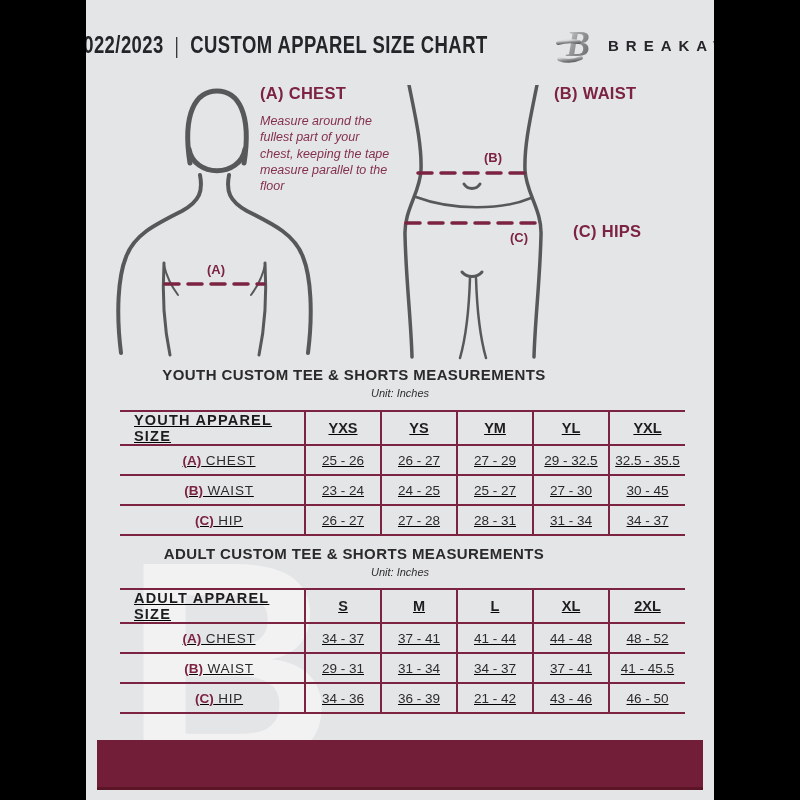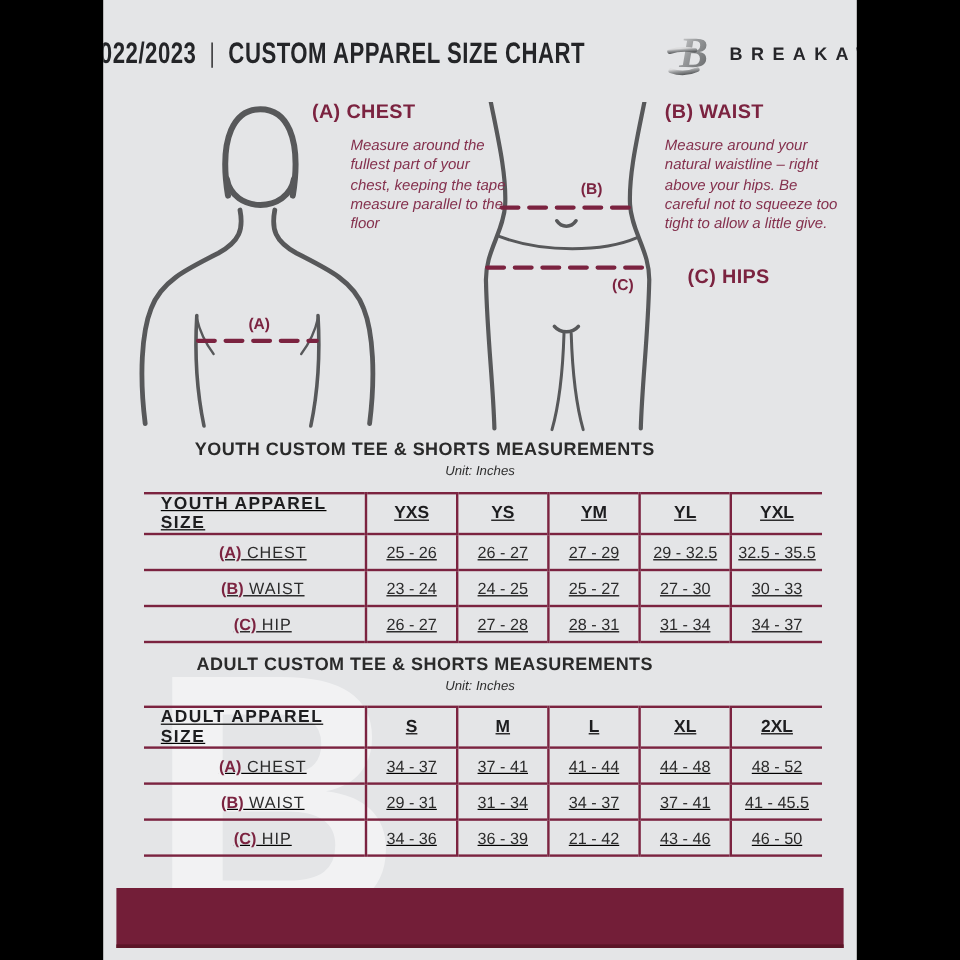--- a/index.html
+++ b/index.html
@@ -150,26 +150,25 @@
       <path d="M 72 193 C 71 225 68 252 62 273" stroke-width="2.5"></path>
       <path d="M 78 193 C 79 225 82 252 88 273" stroke-width="2.5"></path>
       <line x1="20" y1="88" x2="130" y2="88" stroke="#7b2340" stroke-width="3.5" stroke-dasharray="14 9"></line>
       <line x1="8" y1="138" x2="142" y2="138" stroke="#7b2340" stroke-width="3.5" stroke-dasharray="14 9"></line>
       <text x="86" y="77" font-size="13" font-weight="bold" fill="#7b2340" stroke="none">(B)</text>
       <text x="112" y="157" font-size="13" font-weight="bold" fill="#7b2340" stroke="none">(C)</text>
     </svg>
 
     <div class="m-block" style="left:174px;top:84px;">
       <div class="m-heading">(A) CHEST</div>
-      <div class="m-body" style="width:134px;margin-top:10px;margin-left:32px;">Measure around the fullest part of your chest, keeping the tape measure parallel to the floor</div>
+      <div class="m-body" style="width:134px;margin-top:10px;">Measure around the fullest part of your chest, keeping the tape measure parallel to the floor</div>
     </div>
 
     <div class="m-block" style="left:468px;top:84px;">
       <div class="m-heading">(B) WAIST</div>
-      <div class="m-body" style="width:150px;margin-top:10px;">Measure around your natural waistline – right above your hips. Be careful not to squeeze too tight to allow a little give.</div>
     </div>
 
     <div class="m-block" style="left:468px;top:222px;margin-left:19px;">
       <div class="m-heading">(C) HIPS</div>
     </div>
   </div>
 
   <div class="section-title y-title">YOUTH CUSTOM TEE &amp; SHORTS MEASUREMENTS</div>
   <div class="section-unit y-unit">Unit: Inches</div>
   <table class="size-table y-table">
@@ -199,21 +198,21 @@
           <td>27 - 29</td>
           <td>29 - 32.5</td>
           <td>32.5 - 35.5</td>
         </tr>
         <tr>
           <td class="row-label"><span class="prefix">(B)</span> WAIST</td>
           <td>23 - 24</td>
           <td>24 - 25</td>
           <td>25 - 27</td>
           <td>27 - 30</td>
-          <td>30 - 33</td>
+          <td>30 - 45</td>
         </tr>
         <tr>
           <td class="row-label"><span class="prefix">(C)</span> HIP</td>
           <td>26 - 27</td>
           <td>27 - 28</td>
           <td>28 - 31</td>
           <td>31 - 34</td>
           <td>34 - 37</td>
         </tr>
       </tbody>

